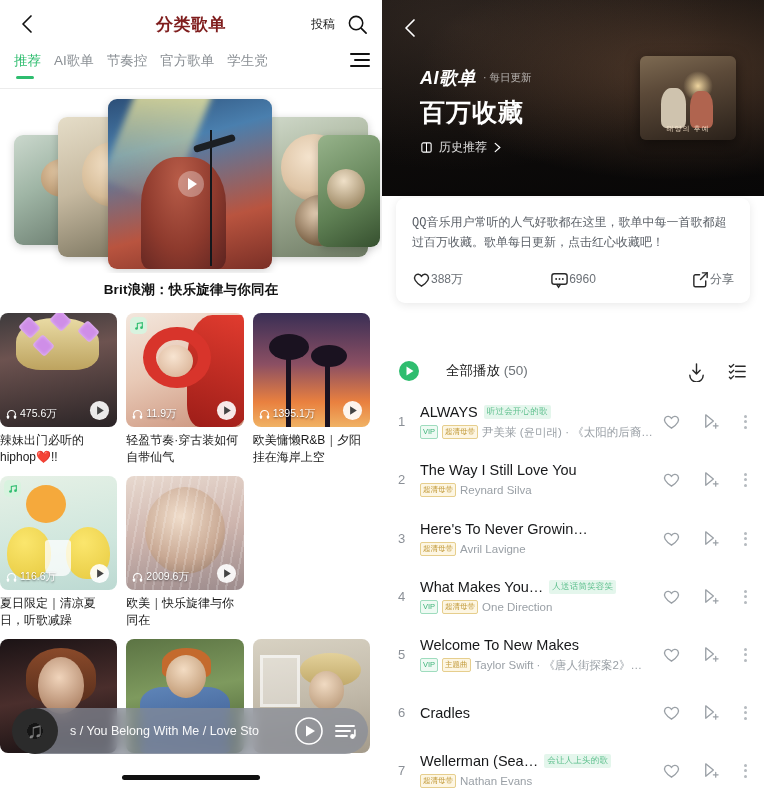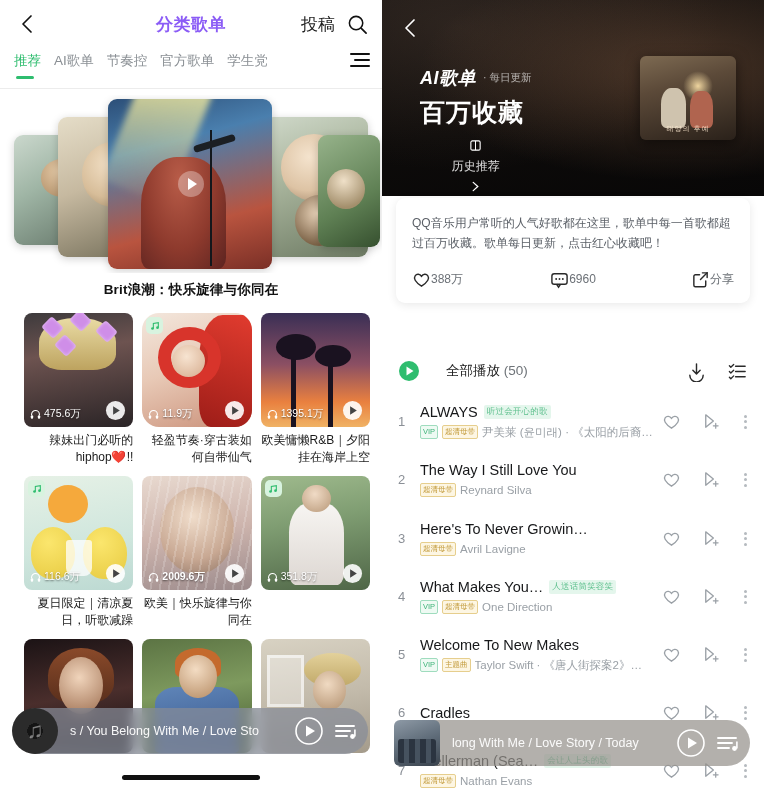--- a/index.html
+++ b/index.html
@@ -21,27 +21,27 @@
   .l-topbar {
     height: 48px; display: flex; align-items: center;
     padding: 0 14px; position: relative;
   }
   .back-chev {
     width: 26px; height: 26px; display: flex; align-items: center; justify-content: center;
     color: #1a1a1a; font-size: 22px; line-height: 1; font-weight: 300;
   }
   .l-title {
     position: absolute; left: 0; right: 0; text-align: center;
-    font-size: 17px; font-weight: 700; color: #8b5cf6; letter-spacing: .5px;
+    font-size: 17px; font-weight: 700; color: #7f1d1d; letter-spacing: .5px;
     pointer-events: none;
   }
   .l-top-right {
     margin-left: auto; display: flex; align-items: center; gap: 12px; z-index: 2;
   }
-  .l-post { font-size: 17px; color: #1c1c1c; }
+  .l-post { font-size: 12px; color: #1c1c1c; }
   .search-ico { width: 21px; height: 21px; }
 
   .l-tabs {
     display: flex; align-items: flex-start; padding: 0 12px 0 14px;
     height: 38px; gap: 0; position: relative;
   }
   .tab {
     font-size: 13.5px; color: #8a8f94; padding: 4px 13px 0 0; position: relative;
     white-space: nowrap;
   }
@@ -110,57 +110,57 @@
   .h5-face { left:14%; top:30%; width:62%; height:36%;
     background: radial-gradient(circle at 44% 30%, #efe0c8 0%, #a38f6c 75%); }
 
   .hero-title {
     text-align: center; font-size: 13.5px; font-weight: 700; color: #121212;
     margin-top: 8px; letter-spacing: .2px;
   }
 
   
   .grid {
-    padding: 14px 12px 0 24px; display: grid;
-    grid-template-columns: repeat(3, 1fr); gap: 10px 9px; text-align: right;
+    padding: 14px 12px 0 0; display: grid;
+    grid-template-columns: repeat(3, 1fr); gap: 10px 9px;
   }
   .card { width: 100%; }
   .thumb {
     position: relative; width: 100%; height: 114px; border-radius: 8px; overflow: hidden;
   }
   .t-hiphop { background: linear-gradient(170deg,#3d3a3c 0%,#6d5350 35%,#2a2426 100%); }
   .t-hiphop .hair { position:absolute; left:14%; top:4%; width:70%; height:46%;
     border-radius: 46% 46% 30% 30%; background: linear-gradient(180deg,#e9dba4,#bda35f); }
   .t-hiphop .d1,.t-hiphop .d2,.t-hiphop .d3,.t-hiphop .d4 {
     position:absolute; width:17px; height:15px; background:#cf8ee8; border-radius:3px;
     transform: rotate(45deg); box-shadow: inset 0 0 4px rgba(255,255,255,.5); }
   .t-hiphop .d1{left:18%;top:6%;} .t-hiphop .d2{left:44%;top:0%;}
   .t-hiphop .d3{left:68%;top:10%;} .t-hiphop .d4{left:30%;top:22%;}
-  .t-red { background: linear-gradient(160deg,#f3e7dd 0%,#e8c9b6 45%,#c98f78 100%); border-radius: 17px; }
+  .t-red { background: linear-gradient(160deg,#f3e7dd 0%,#e8c9b6 45%,#c98f78 100%); }
   .t-red .ring { position:absolute; left:14%; top:12%; width:58%; height:54%;
     border: 13px solid #d8342b; border-radius:50%; }
   .t-red .cloth { position:absolute; right:-6%; top:2%; width:54%; height:98%;
     background: linear-gradient(200deg,#e23c2f,#9d1d18); border-radius: 40% 10% 30% 20%; }
   .t-red .face { position:absolute; left:27%; top:28%; width:30%; height:28%;
     border-radius:50%; background: radial-gradient(circle at 44% 36%,#f7e4d1,#d5ab8d); }
   .t-palm { background: linear-gradient(180deg,#3a2f55 0%,#8b4f63 45%,#e9803f 78%,#f0b264 100%); }
   .t-palm .tr1,.t-palm .tr2 { position:absolute; bottom:0; width:5px; background:#1a1220; }
   .t-palm .tr1 { left:28%; height:74%; } .t-palm .tr2 { left:62%; height:62%; }
   .t-palm .lv1,.t-palm .lv2 { position:absolute; border-radius:50%; background:#1a1220; }
   .t-palm .lv1 { left:14%; top:18%; width:40px; height:26px; }
   .t-palm .lv2 { left:50%; top:28%; width:36px; height:22px; }
   .t-lemon { background: linear-gradient(170deg,#e6f1e6 0%,#cfe6dd 60%,#bcd9d2 100%); }
   .t-lemon .sun { position:absolute; left:22%; top:8%; width:40px; height:38px;
     background:#f5a93c; border-radius:50%; }
   .t-lemon .lm1,.t-lemon .lm2 { position:absolute; bottom:10%; width:44px; height:52px;
     background: radial-gradient(circle at 40% 30%,#fbe66d,#e6c93f); border-radius:50% 50% 46% 46%; }
   .t-lemon .lm1 { left:6%; } .t-lemon .lm2 { right:6%; }
   .t-lemon .glass { position:absolute; left:38%; bottom:12%; width:26px; height:36px;
     background: rgba(255,255,255,.75); border-radius: 3px 3px 8px 8px; }
-  .t-veil { background: linear-gradient(170deg,#e8d9cf 0%,#cdb4ad 50%,#9c8b8c 100%); font-weight: bold; }
+  .t-veil { background: linear-gradient(170deg,#e8d9cf 0%,#cdb4ad 50%,#9c8b8c 100%); }
   .t-veil .fc { position:absolute; left:16%; top:10%; width:68%; height:76%;
     border-radius:50%; background: radial-gradient(circle at 44% 34%,#f0ddcb 0%,#c8a893 60%,#8c7364 100%); }
   .t-veil .vl { position:absolute; inset:0; background:
     repeating-linear-gradient(100deg, rgba(255,255,255,.18) 0 2px, rgba(255,255,255,0) 2px 9px); }
   .t-white { background: linear-gradient(170deg,#9fba8d 0%,#7f9d72 40%,#4f6647 100%); }
   .t-white .body { position:absolute; left:26%; top:24%; width:50%; height:72%;
     background: linear-gradient(180deg,#f7f5f2,#ddd7d2); border-radius: 36% 36% 14% 14%; }
   .t-white .hd { position:absolute; left:38%; top:8%; width:26%; height:24%;
     border-radius:50%; background: radial-gradient(circle at 44% 34%,#f0dbc6,#b89878); }
   .t-girl1 { background: linear-gradient(170deg,#1b1315 0%,#4a2e2c 50%,#120e10 100%); }
@@ -246,21 +246,21 @@
   .ai-line { display:flex; align-items:center; gap: 7px; }
   .ai-tag {
     font-size: 18px; font-weight: 800; color:#fff; font-style: italic; letter-spacing: .5px;
   }
   .ai-sub { font-size: 10.5px; color: rgba(255,255,255,.62); }
   .r-big-title {
     font-size: 25px; font-weight: 800; color: #fff; margin-top: 6px; letter-spacing: 1px;
   }
   .r-hist {
     margin-top: 10px; display:flex; align-items:center; gap: 6px;
-    font-size: 12px; color: rgba(255,255,255,.86); flex-direction: column;
+    font-size: 12px; color: rgba(255,255,255,.86);
   }
   .r-hist .bk { width: 13px; height: 13px; }
   .r-cover {
     position:absolute; right: 28px; top: 56px; width: 96px; height: 84px;
     border-radius: 6px; overflow: hidden;
     background: linear-gradient(165deg,#7d6a52 0%,#5c4a39 35%,#2a211a 100%);
     box-shadow: 0 3px 14px rgba(0,0,0,.55);
   }
   .r-cover .glow {
     position:absolute; left:45%; top:18%; width: 30px; height: 30px; border-radius:50%;
@@ -274,21 +274,21 @@
   .r-cover-cap {
     position:absolute; left: 0; right: 0; bottom: 6px; text-align:center;
     font-size: 7px; color: rgba(255,235,210,.85); letter-spacing: 1px;
   }
 
   .r-infocard {
     position: absolute; left: 14px; right: 14px; top: 198px;
     background: #fff; border-radius: 9px; padding: 16px 16px 14px 16px;
     box-shadow: 0 2px 10px rgba(0,0,0,.09);
   }
-  .r-desc { font-size: 12px; line-height: 1.65; color: #5a5f66; }
+  .r-desc { font-size: 12px; line-height: 1.65; color: #5a5f66; font-family: Liberation Mono, monospace; }
   .r-stats { display:flex; margin-top: 16px; }
   .r-stat { flex: 1; display:flex; align-items:center; gap: 0; font-size: 12px; color: #6b7076; }
   .r-stat:nth-child(2){ justify-content:center; }
   .r-stat:nth-child(3){ justify-content:flex-end; }
 
   .r-playall {
     position:absolute; left: 0; right: 0; top: 350px; height: 42px;
     display:flex; align-items:center; padding: 0 16px;
   }
   .pa-circle { width: 22px; height: 22px; flex:0 0 22px; }
@@ -538,45 +538,20 @@
             <svg class="svg-ic" width="21" height="21" viewBox="0 0 22 22">
                 <circle cx="11" cy="11" r="10" fill="rgba(255,255,255,.9)"></circle>
                 <path d="M8.5 6.5 L15.5 11 L8.5 15.5 Z" fill="#444"></path>
               </svg>
           </div>
         </div>
         <div class="card-title">欧美｜快乐旋律与你同在</div>
       </div>
 
       <div class="card">
-        <div class="thumb t-white">
-          <div class="body"></div>
-            <div class="hd"></div>
-          <div class="badge-tl">
-            <svg class="svg-ic" width="10" height="10" viewBox="0 0 12 12">
-                <path d="M4 9 V3 L10 2 V8" fill="none" stroke="#2fbd6f" stroke-width="1.3"></path>
-                <circle cx="3" cy="9" r="1.6" fill="#2fbd6f"></circle>
-                <circle cx="9" cy="8" r="1.6" fill="#2fbd6f"></circle>
-              </svg>
-          </div>
-          <div class="plays">
-            <svg class="svg-ic" width="11" height="11" viewBox="0 0 14 14">
-                <path d="M2 8 V7a5 5 0 0 1 10 0v1" fill="none" stroke="#fff" stroke-width="1.4"></path>
-                <rect x="1" y="8" width="3" height="4.5" rx="1.3" fill="#fff"></rect>
-                <rect x="10" y="8" width="3" height="4.5" rx="1.3" fill="#fff"></rect>
-              </svg>
-            <span>351.8万</span>
-          </div>
-          <div class="play-fab">
-            <svg class="svg-ic" width="21" height="21" viewBox="0 0 22 22">
-                <circle cx="11" cy="11" r="10" fill="rgba(255,255,255,.9)"></circle>
-                <path d="M8.5 6.5 L15.5 11 L8.5 15.5 Z" fill="#444"></path>
-              </svg>
-          </div>
-        </div>
       </div>
 
       <div class="card">
         <div class="thumb t-girl1">
             <div class="hr"></div>
             <div class="hd"></div>
           </div>
       </div>
       <div class="card">
         <div class="thumb t-boy">
@@ -925,34 +900,15 @@
             </svg>
           </span>
         <span class="dots">
             <i></i>
             <i></i>
             <i></i>
           </span>
       </div>
     </div>
 
-    <div class="mini-right">
-      <div class="mini-art">
-          <div class="ppl"></div>
-        </div>
-      <div class="mini-text">long With Me / Love Story / Today</div>
-      <div class="mini-btn">
-        <svg class="svg-ic" width="30" height="30" viewBox="0 0 30 30">
-            <circle cx="15" cy="15" r="13" fill="none" stroke="#fff" stroke-width="1.6"></circle>
-            <path d="M12 9.5 L21 15 L12 20.5 Z" fill="#fff"></path>
-          </svg>
-      </div>
-      <div class="mini-btn">
-        <svg class="svg-ic" width="30" height="30" viewBox="0 0 30 30">
-            <path d="M6 10 H24 M6 15 H20 M6 20 H17" stroke="#fff" stroke-width="1.9" stroke-linecap="round"></path>
-            <circle cx="22.5" cy="20.5" r="2.4" fill="#fff"></circle>
-            <path d="M24.9 20.5 V13.5" stroke="#fff" stroke-width="1.6"></path>
-          </svg>
-      </div>
-    </div>
 
   </div>
 </div>
 
 </body></html>

